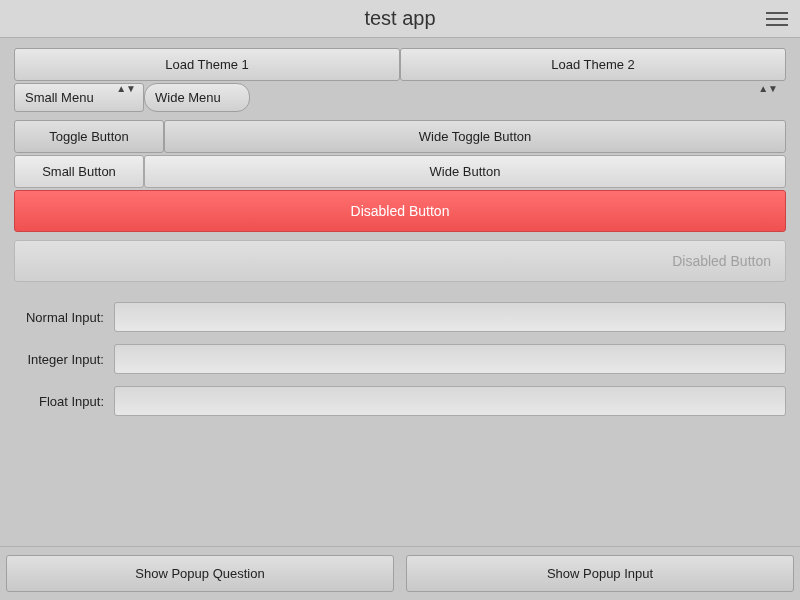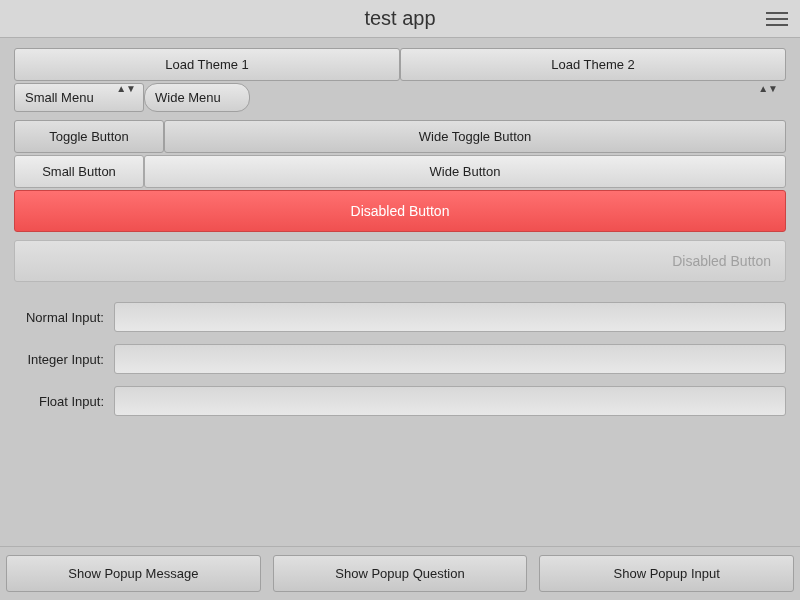--- a/index.html
+++ b/index.html
@@ -331,16 +331,15 @@
     </div>
     <div class="input-row">
       <label class="input-label">Float Input:</label>
       <input class="text-input" type="text" value="" style="">
     </div>
   </div>
 
 </div>
 
 <div class="bottom-bar">
-  <button class="popup-btn">Show Popup Message</button>
   <button class="popup-btn">Show Popup Question</button>
   <button class="popup-btn">Show Popup Input</button>
 </div>
 
 </body></html>

